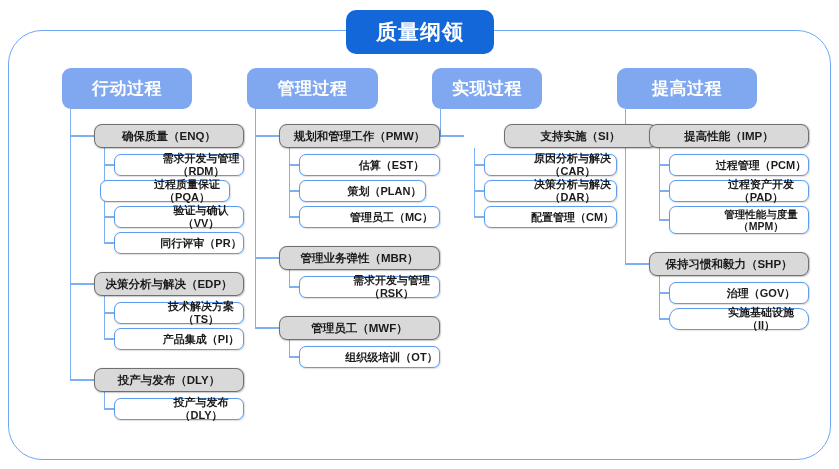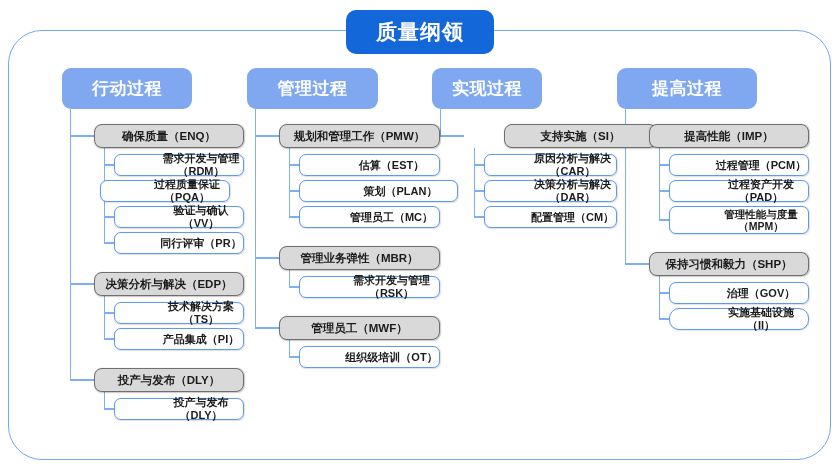--- a/index.html
+++ b/index.html
@@ -146,21 +146,21 @@
       <div class="conn-h" style="left: 70px; top: 379.35px; width: 24px;"></div>
       <div class="leaf-box" style="left: 114px; top: 398px; width: 130px; height: 22px;">投产与发布（DLY）</div>
       <div class="conn-h" style="left: 104px; top: 408.35px; width: 10px;"></div>
       <div class="conn-v" style="left: 104px; top: 392px; height: 17px;"></div>
       <div class="conn-v" style="left: 70px; top: 109px; height: 271px;"></div>
       <div class="col-header" style="left: 247px; top: 68px; width: 131px;">管理过程</div>
       <div class="group-box" style="left: 279px; top: 124px; width: 161px; height: 24px;">规划和管理工作（PMW）</div>
       <div class="conn-h" style="left: 255px; top: 135.35px; width: 24px;"></div>
       <div class="leaf-box" style="left: 299px; top: 154px; width: 141px; height: 22px;">估算（EST）</div>
       <div class="conn-h" style="left: 289px; top: 164.35px; width: 10px;"></div>
-      <div class="leaf-box" style="left: 299px; top: 180px; width: 159px; height: 22px;">策划（PLAN）</div>
+      <div class="leaf-box" style="left: 299px; top: 180px; width: 127px; height: 22px;">策划（PLAN）</div>
       <div class="conn-h" style="left: 289px; top: 190.35px; width: 10px;"></div>
       <div class="leaf-box" style="left: 299px; top: 206px; width: 141px; height: 22px;">管理员工（MC）</div>
       <div class="conn-h" style="left: 289px; top: 216.35px; width: 10px;"></div>
       <div class="conn-v" style="left: 289px; top: 148px; height: 69px;"></div>
       <div class="group-box" style="left: 279px; top: 246px; width: 161px; height: 24px;">管理业务弹性（MBR）</div>
       <div class="conn-h" style="left: 255px; top: 257.35px; width: 24px;"></div>
       <div class="leaf-box" style="left: 299px; top: 276px; width: 141px; height: 22px;">需求开发与管理（RSK）</div>
       <div class="conn-h" style="left: 289px; top: 286.35px; width: 10px;"></div>
       <div class="conn-v" style="left: 289px; top: 270px; height: 17px;"></div>
       <div class="group-box" style="left: 279px; top: 316px; width: 161px; height: 24px;">管理员工（MWF）</div>

